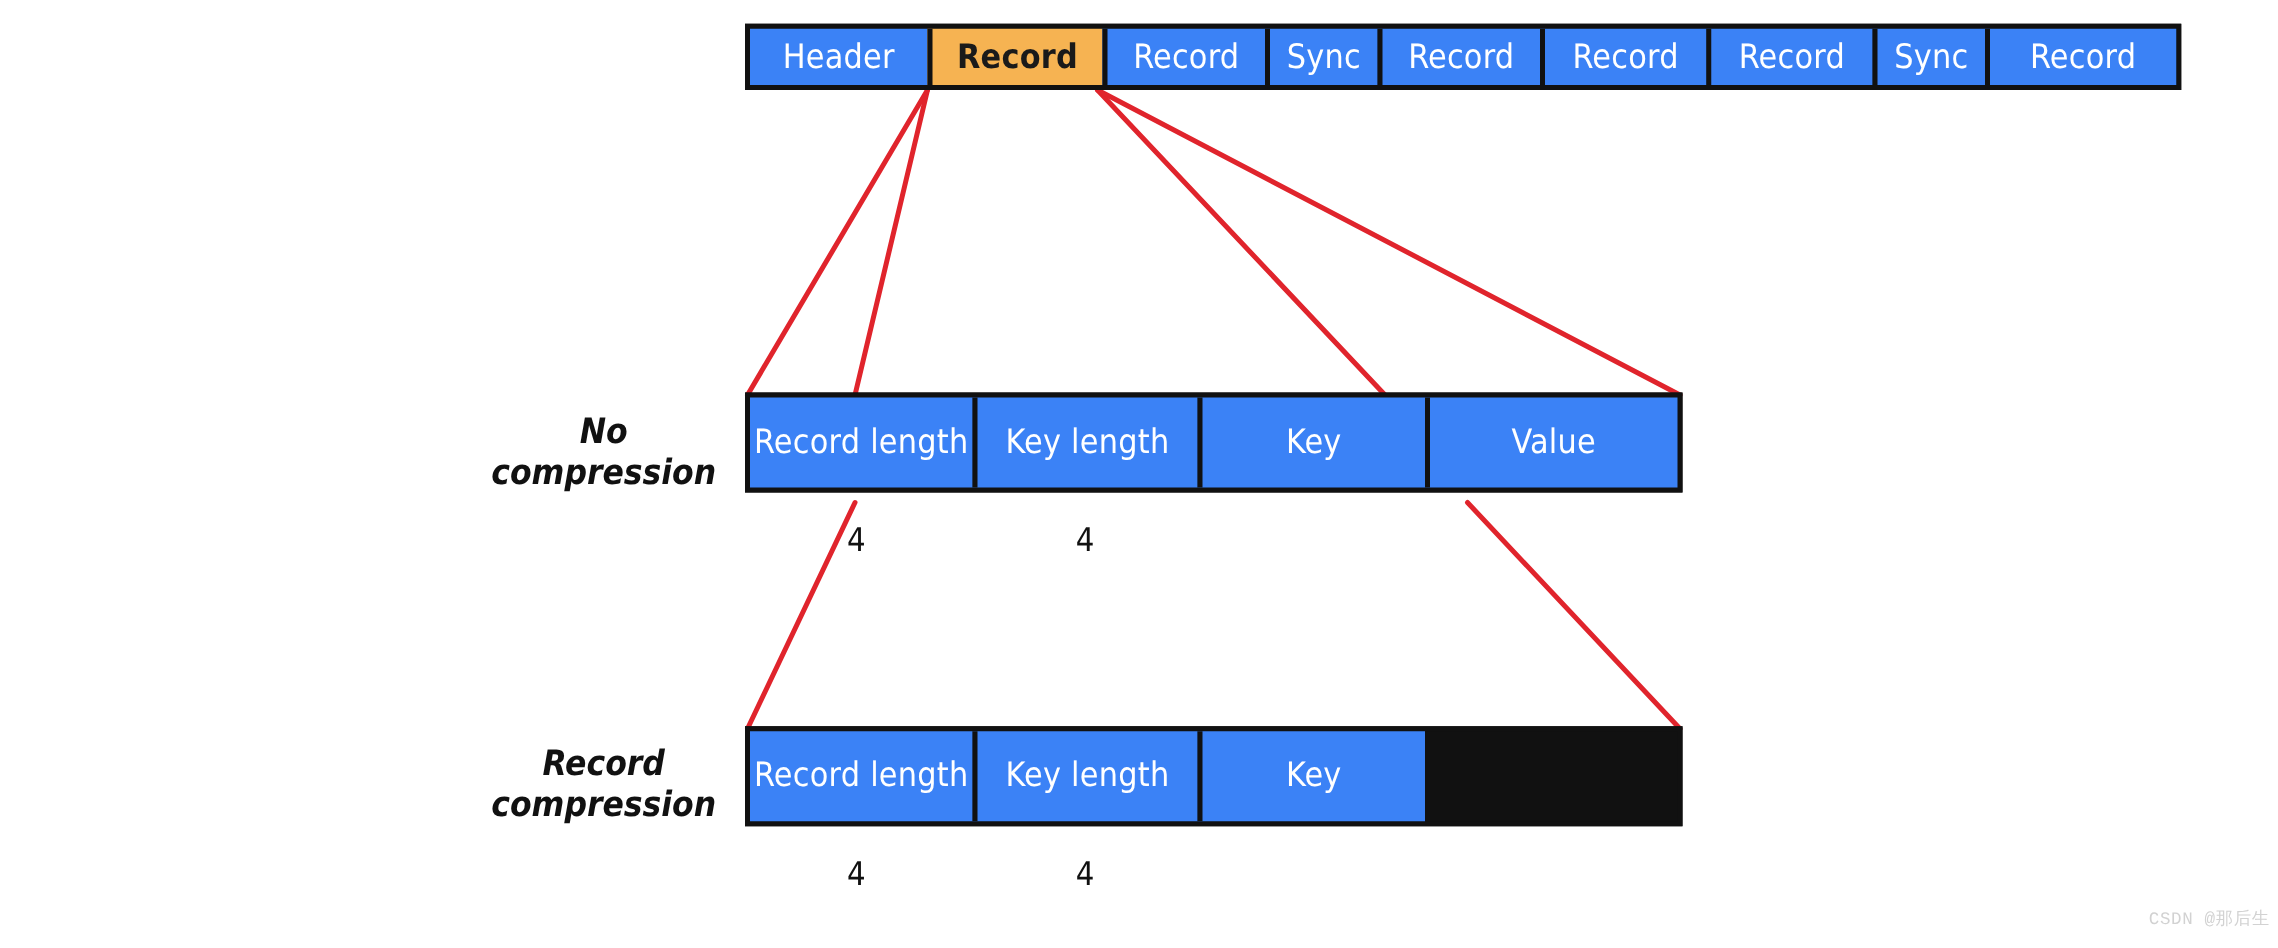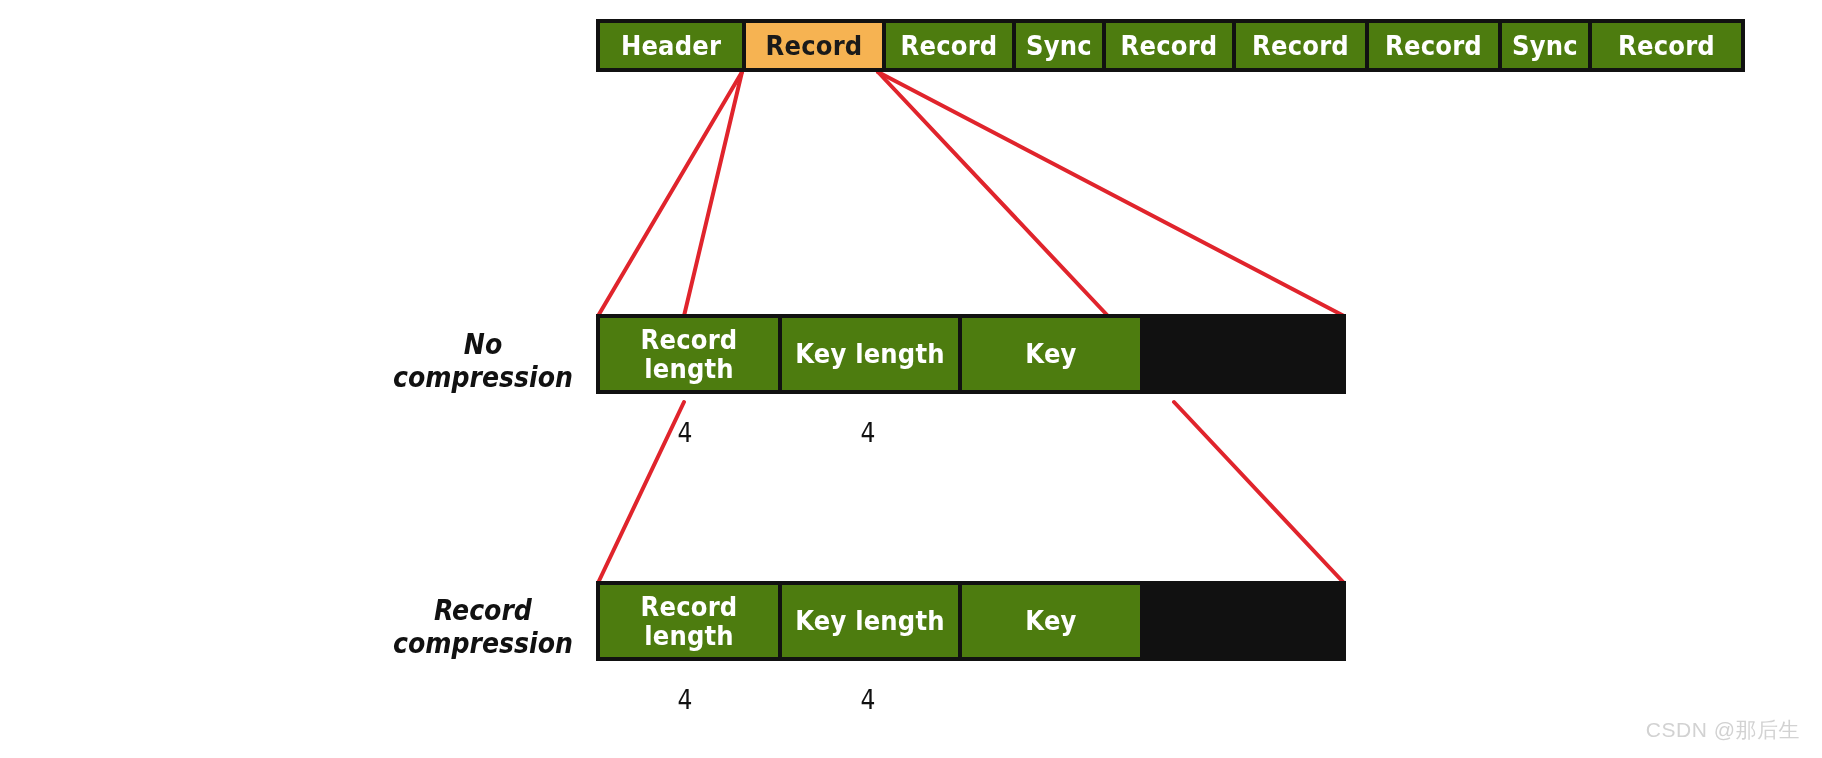--- a/index.html
+++ b/index.html
@@ -30,25 +30,25 @@
     box-sizing: border-box;
     background: #111111;
     z-index: 3;
   }
   .cell {
     position: relative;
     display: flex;
     align-items: center;
     justify-content: center;
     text-align: center;
-    background: #4d7c0f;
+    background: #3b82f6;
     color: #ffffff;
     box-sizing: border-box;
     font-family: "DejaVu Sans Condensed", "Liberation Sans Narrow", "Liberation Sans", sans-serif;
-    font-weight: 700;
+    font-weight: 400;
     letter-spacing: 0.2px;
     line-height: 1.08;
     user-select: none;
   }
   .cell + .cell { border-left: 4px solid #111111; }
   .cell.highlight {
     background: #f6b352;
     color: #1a1a1a;
     font-weight: 700;
   }
@@ -114,24 +114,24 @@
     left: 0; top: 0;
     width: 1822px;
     height: 758px;
     z-index: 1;
     pointer-events: none;
   }
 
   
   #watermark {
     position: absolute;
-    right: 22px;
+    right: 6px;
     bottom: 14px;
-    font-family: Liberation Sans, sans-serif;
-    font-size: 21px;
+    font-family: Liberation Mono, monospace;
+    font-size: 14px;
     color: #d2d2d2;
     letter-spacing: 0.5px;
     z-index: 4;
     user-select: none;
   }
 </style>
 </head>
 <body>
 
 <div id="diagram">
@@ -165,20 +165,21 @@
 
   <div id="label-nocomp" class="row-label">No
 compression</div>
 
   <div id="nocomp-strip" class="strip detail-strip">
     <div class="cell" style="flex:0 0 178px;">Record
 length</div>
     <div class="cell" style="flex:0 0 180px;">Key
 length</div>
     <div class="cell" style="flex:0 0 182px;">Key</div>
+    <div class="cell" style="flex:1 1 auto;">Value</div>
   </div>
 
   <div class="size-note" style="left:596px; top:418px; width:178px;">4</div>
   <div class="size-note" style="left:778px; top:418px; width:180px;">4</div>
 
   <div id="label-reccomp" class="row-label">Record
 compression</div>
 
   <div id="reccomp-strip" class="strip detail-strip">
     <div class="cell" style="flex:0 0 178px;">Record

